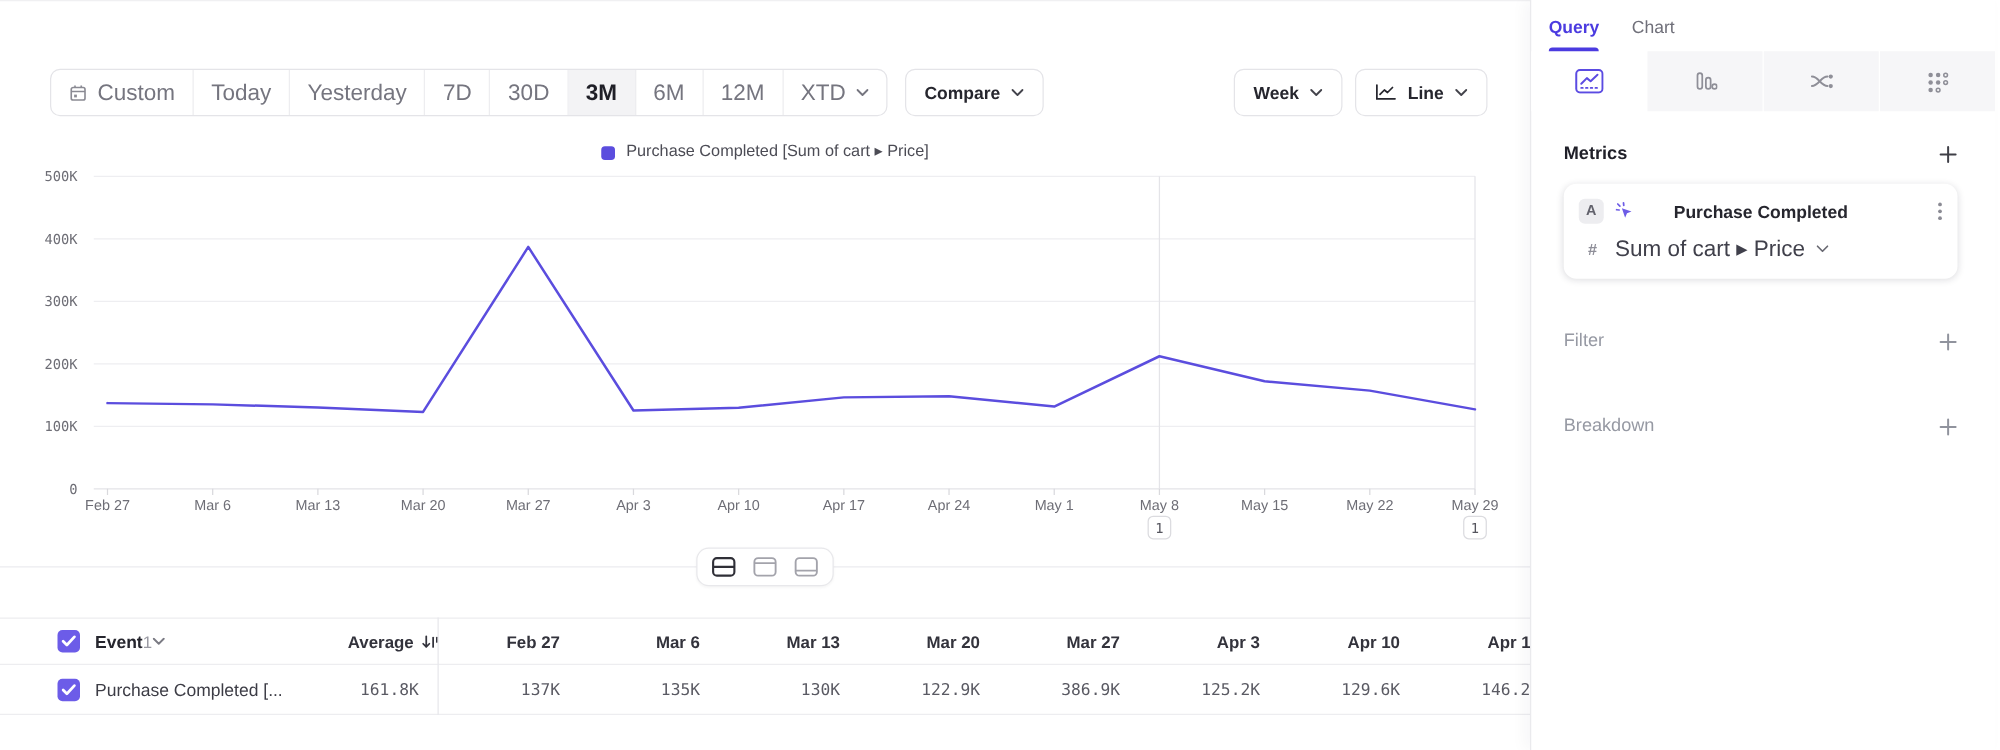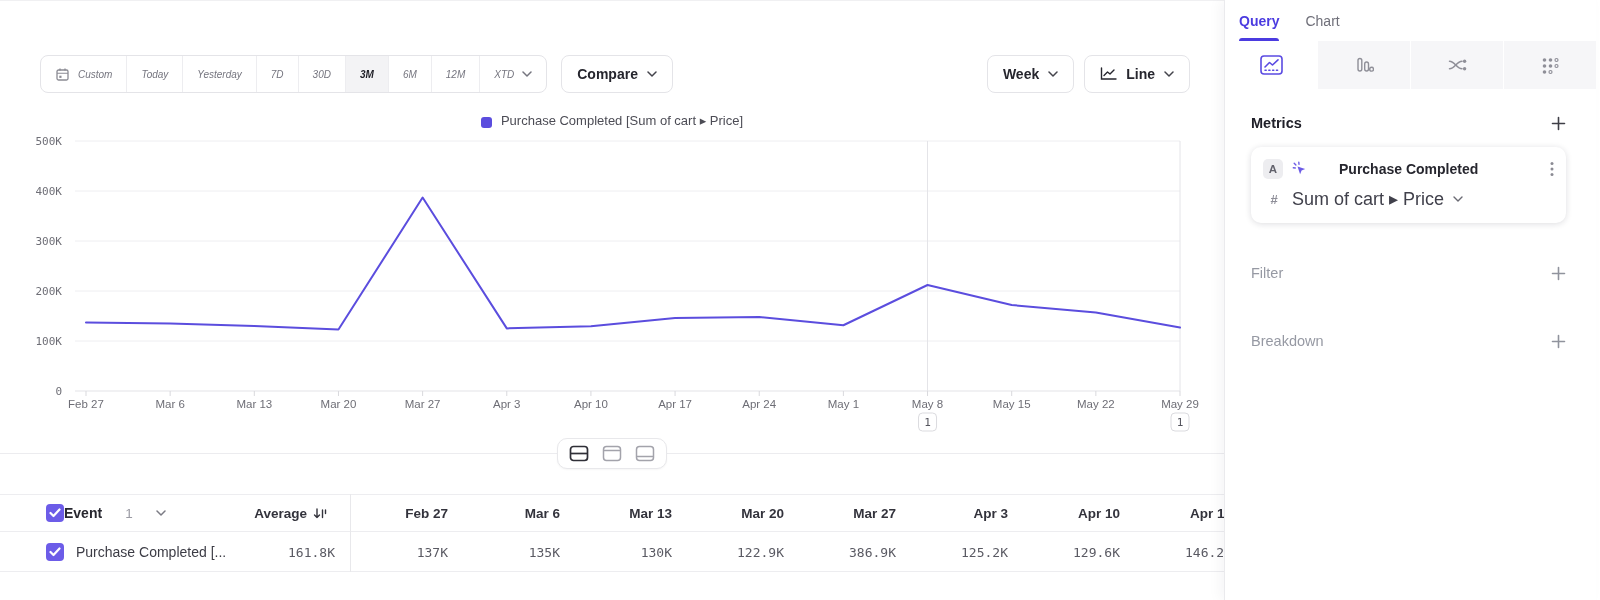--- a/index.html
+++ b/index.html
@@ -10,21 +10,21 @@
     font-family:"Liberation Sans", sans-serif;
   }
   button { font-family:inherit; background:none; border:none; padding:0; color:inherit; cursor:pointer; }
   .page { position:relative; width:1600px; height:600px; }
 
   
   .main { position:absolute; top:0; left:0; width:1224px; height:600px; overflow:hidden; border-top:1px solid #f0f0f2; background:#fff; }
 
   .toolbar { position:absolute; top:54px; left:40px; width:1150px; display:flex; align-items:center; }
   .seg { display:inline-flex; align-items:stretch; height:38px; border:1px solid #e4e4e8; border-radius:8px; background:#fff; overflow:hidden; }
-  .seg-btn { display:flex; align-items:center; gap:8px; padding:0 14px; font-size:10px; color:#75757f; border-right:1px solid #ededf0; background:transparent;font-style:italic; }
+  .seg-btn { display:flex; align-items:center; gap:8px; padding:0 14px; font-size:18px; color:#75757f; border-right:1px solid #ededf0; background:transparent; }
   .seg-btn:last-child { border-right:none; }
   .seg-btn.active { background:#f3f3f5; color:#1f1f27; font-weight:700; }
   .btn { height:38px; display:inline-flex; align-items:center; gap:9px; padding:0 15px; border:1px solid #e4e4e8; border-radius:8px; background:#fff; font-size:14px; font-weight:600; color:#26262e; }
   .btn.compare { margin-left:14px; }
   .toolbar-right { margin-left:auto; display:flex; gap:10px; }
 
   .legend { position:absolute; top:112px; left:0; width:1224px; display:flex; justify-content:center; align-items:flex-end; gap:9px; font-size:13px; color:#4c4c55; }
   .legend-swatch { width:11px; height:11px; border-radius:3px; display:inline-block; }
 
   .chart-wrap { position:absolute; top:128px; left:0; }
@@ -38,24 +38,24 @@
     display:flex; align-items:center; gap:13px; background:#fff; border:1px solid #e8e8eb; border-radius:10px; padding:6px 11px;
     box-shadow:0 1px 2px rgba(0,0,0,.04); }
   .lt-btn { display:flex; }
 
   
   .t-head { position:absolute; top:493px; left:0; width:1224px; height:38px; border-top:1px solid #ededf0; border-bottom:1px solid #ededf0;
     display:flex; align-items:center; padding-left:46px; }
   .t-body { position:absolute; top:532px; left:0; width:1224px; height:39px; border-bottom:1px solid #ededf0;
     display:flex; align-items:center; padding-left:46px; }
   .cb { width:18px; height:18px; border-radius:4px; background:#6c5ce8; display:flex; align-items:center; justify-content:center; flex:none; }
-  .event-group { display:flex; align-items:center; gap:23px; }
+  .event-group { display:flex; align-items:center; gap:0; margin-left:12px; }
   .event-label { font-size:14px; font-weight:700; color:#26262e; }
   .event-count { font-size:13.5px; color:#9a9aa3; }
-  .t-avg { position:absolute; left:192px; top:0; height:100%; width:135px; display:flex; align-items:center; justify-content:flex-end; gap:6px;
+  .t-avg { position:absolute; left:216px; top:0; height:100%; width:135px; display:flex; align-items:center; justify-content:flex-end; gap:6px;
     font-size:13.5px; font-weight:700; color:#33333c; }
   .t-name { margin-left:12px; width:180px; font-size:14px; color:#3c3c45; white-space:nowrap; overflow:hidden; }
   .t-avg-val { position:absolute; left:200px; top:0; height:100%; width:135px; display:flex; align-items:center; justify-content:flex-end;
     font-family:"DejaVu Sans Mono", monospace; font-size:13px; color:#5a5a63; }
   .t-vline { position:absolute; left:350px; top:493px; width:1px; height:78px; background:#e8e8eb; }
   .t-dates { position:absolute; left:351px; top:493px; height:38px; display:flex; align-items:center; }
   .t-vals  { position:absolute; left:351px; top:532px; height:39px; display:flex; align-items:center; }
   .t-dcell { width:112px; flex:none; text-align:right; font-size:13.5px; font-weight:700; color:#33333c; }
   .t-dcell:first-child { width:97px; }
   .t-vcell { width:112px; flex:none; text-align:right; font-family:"DejaVu Sans Mono", monospace; font-size:13px; color:#5a5a63; }

